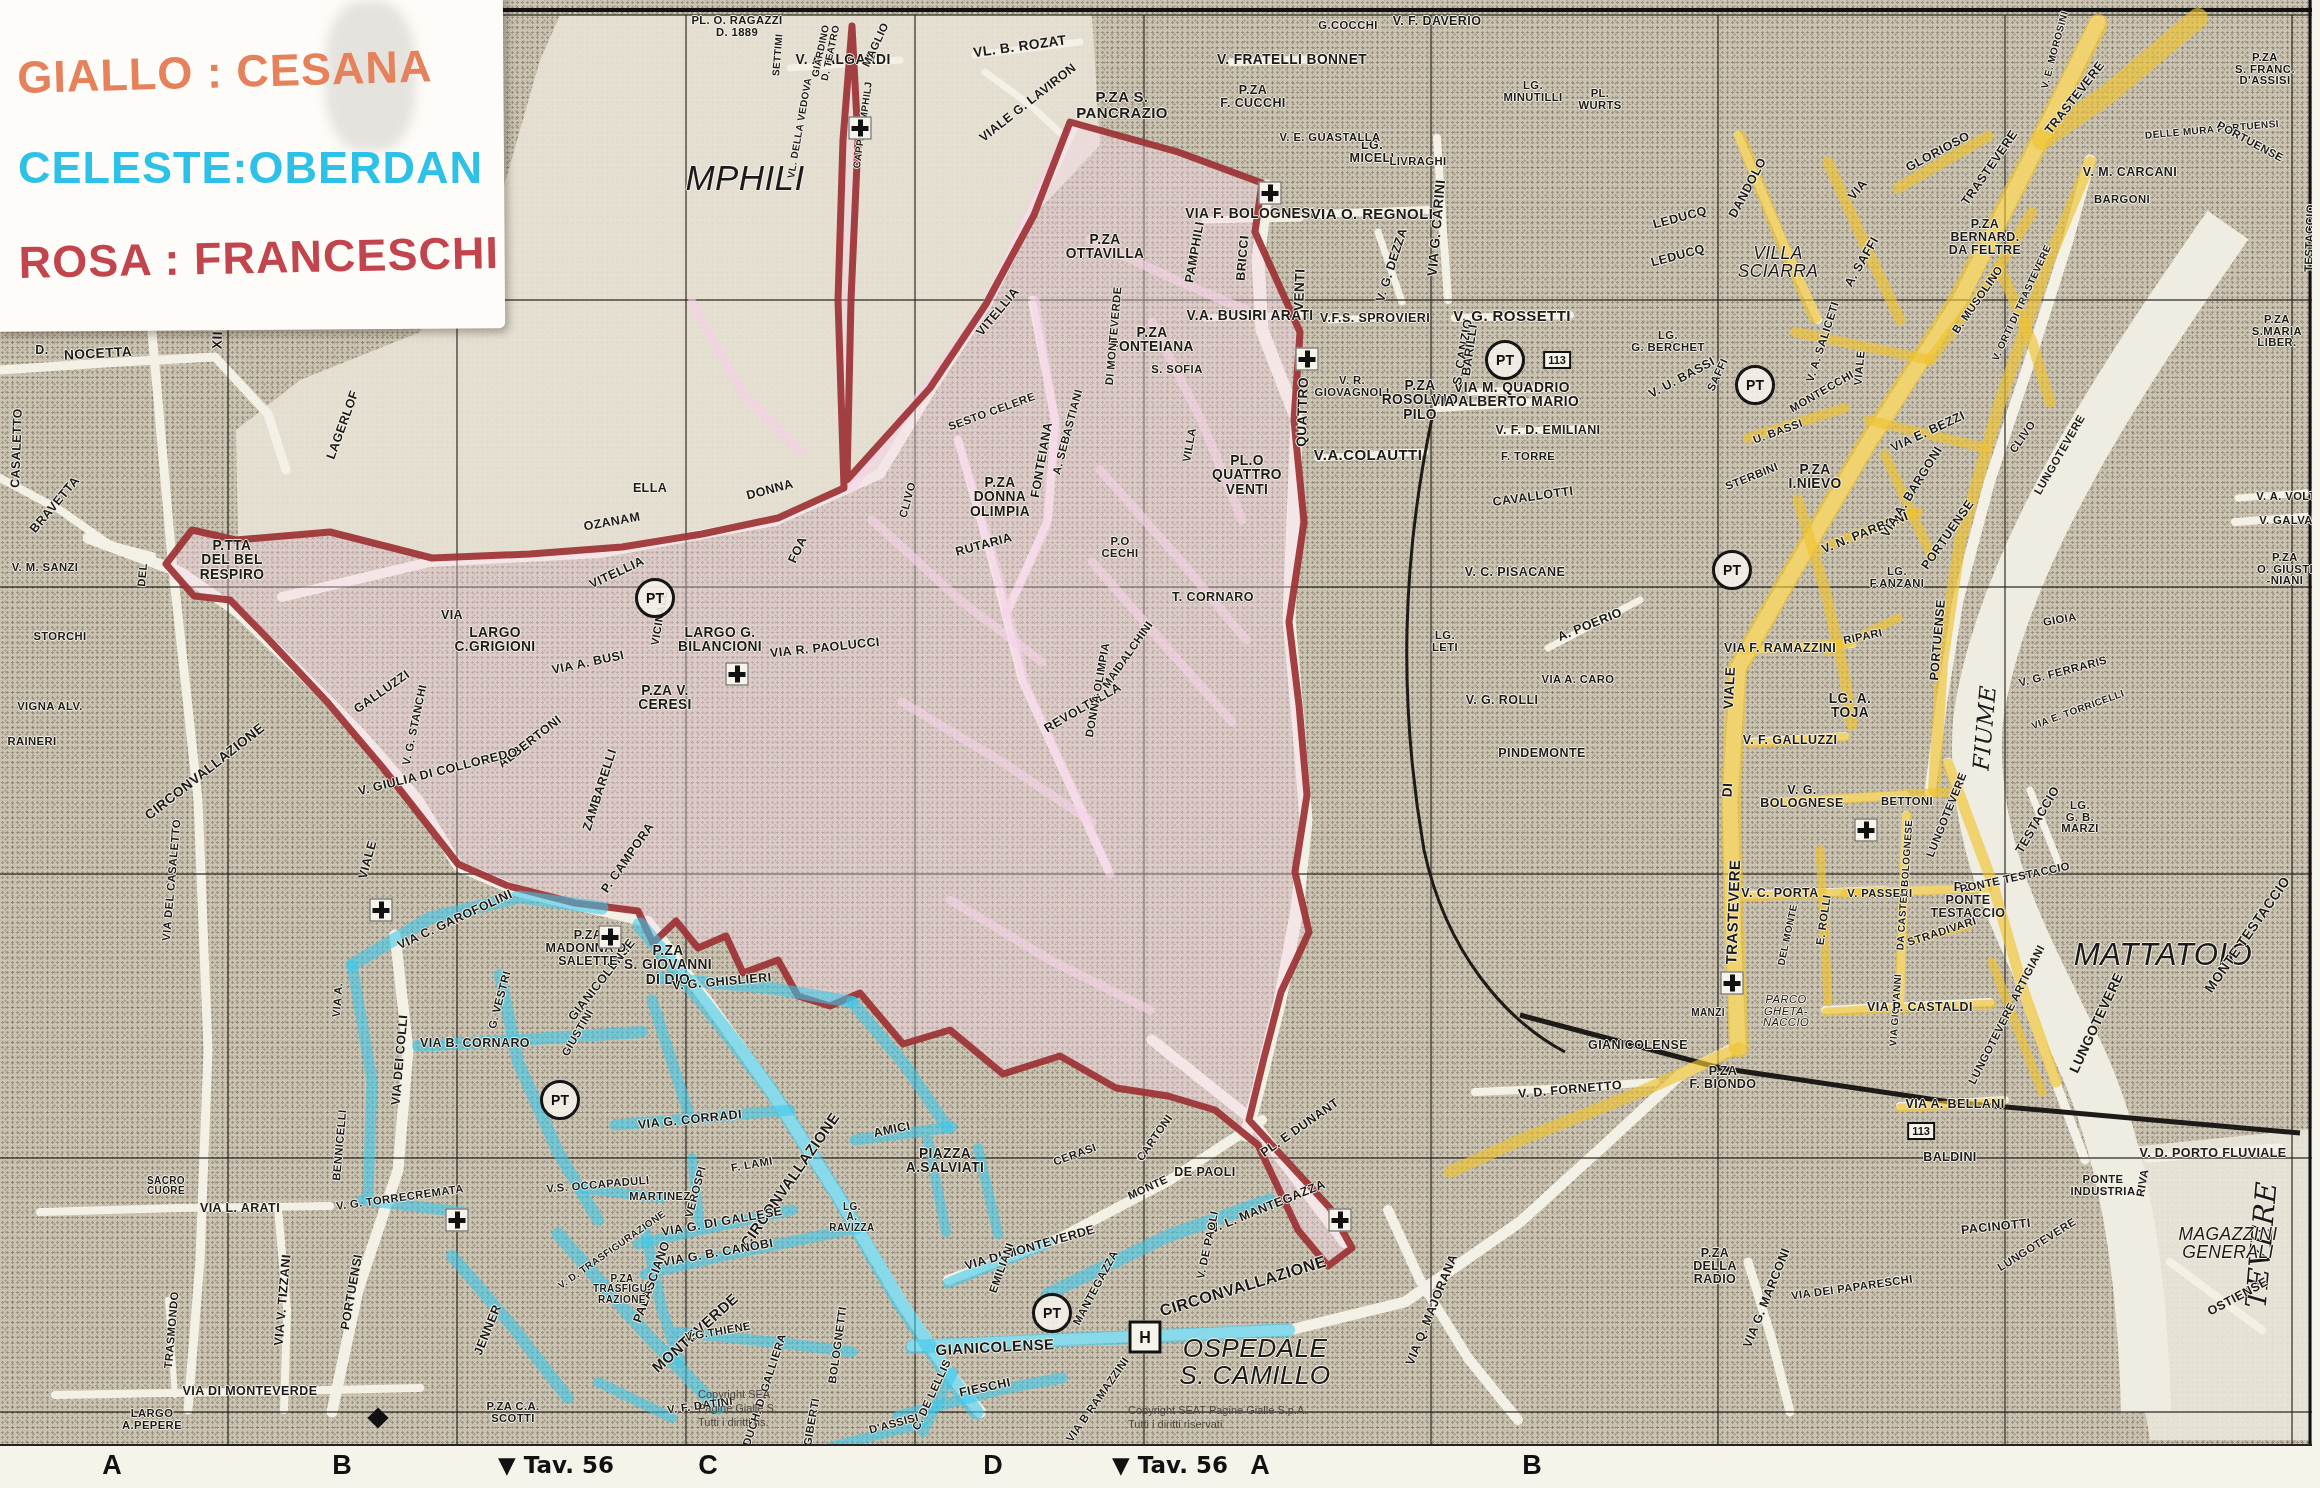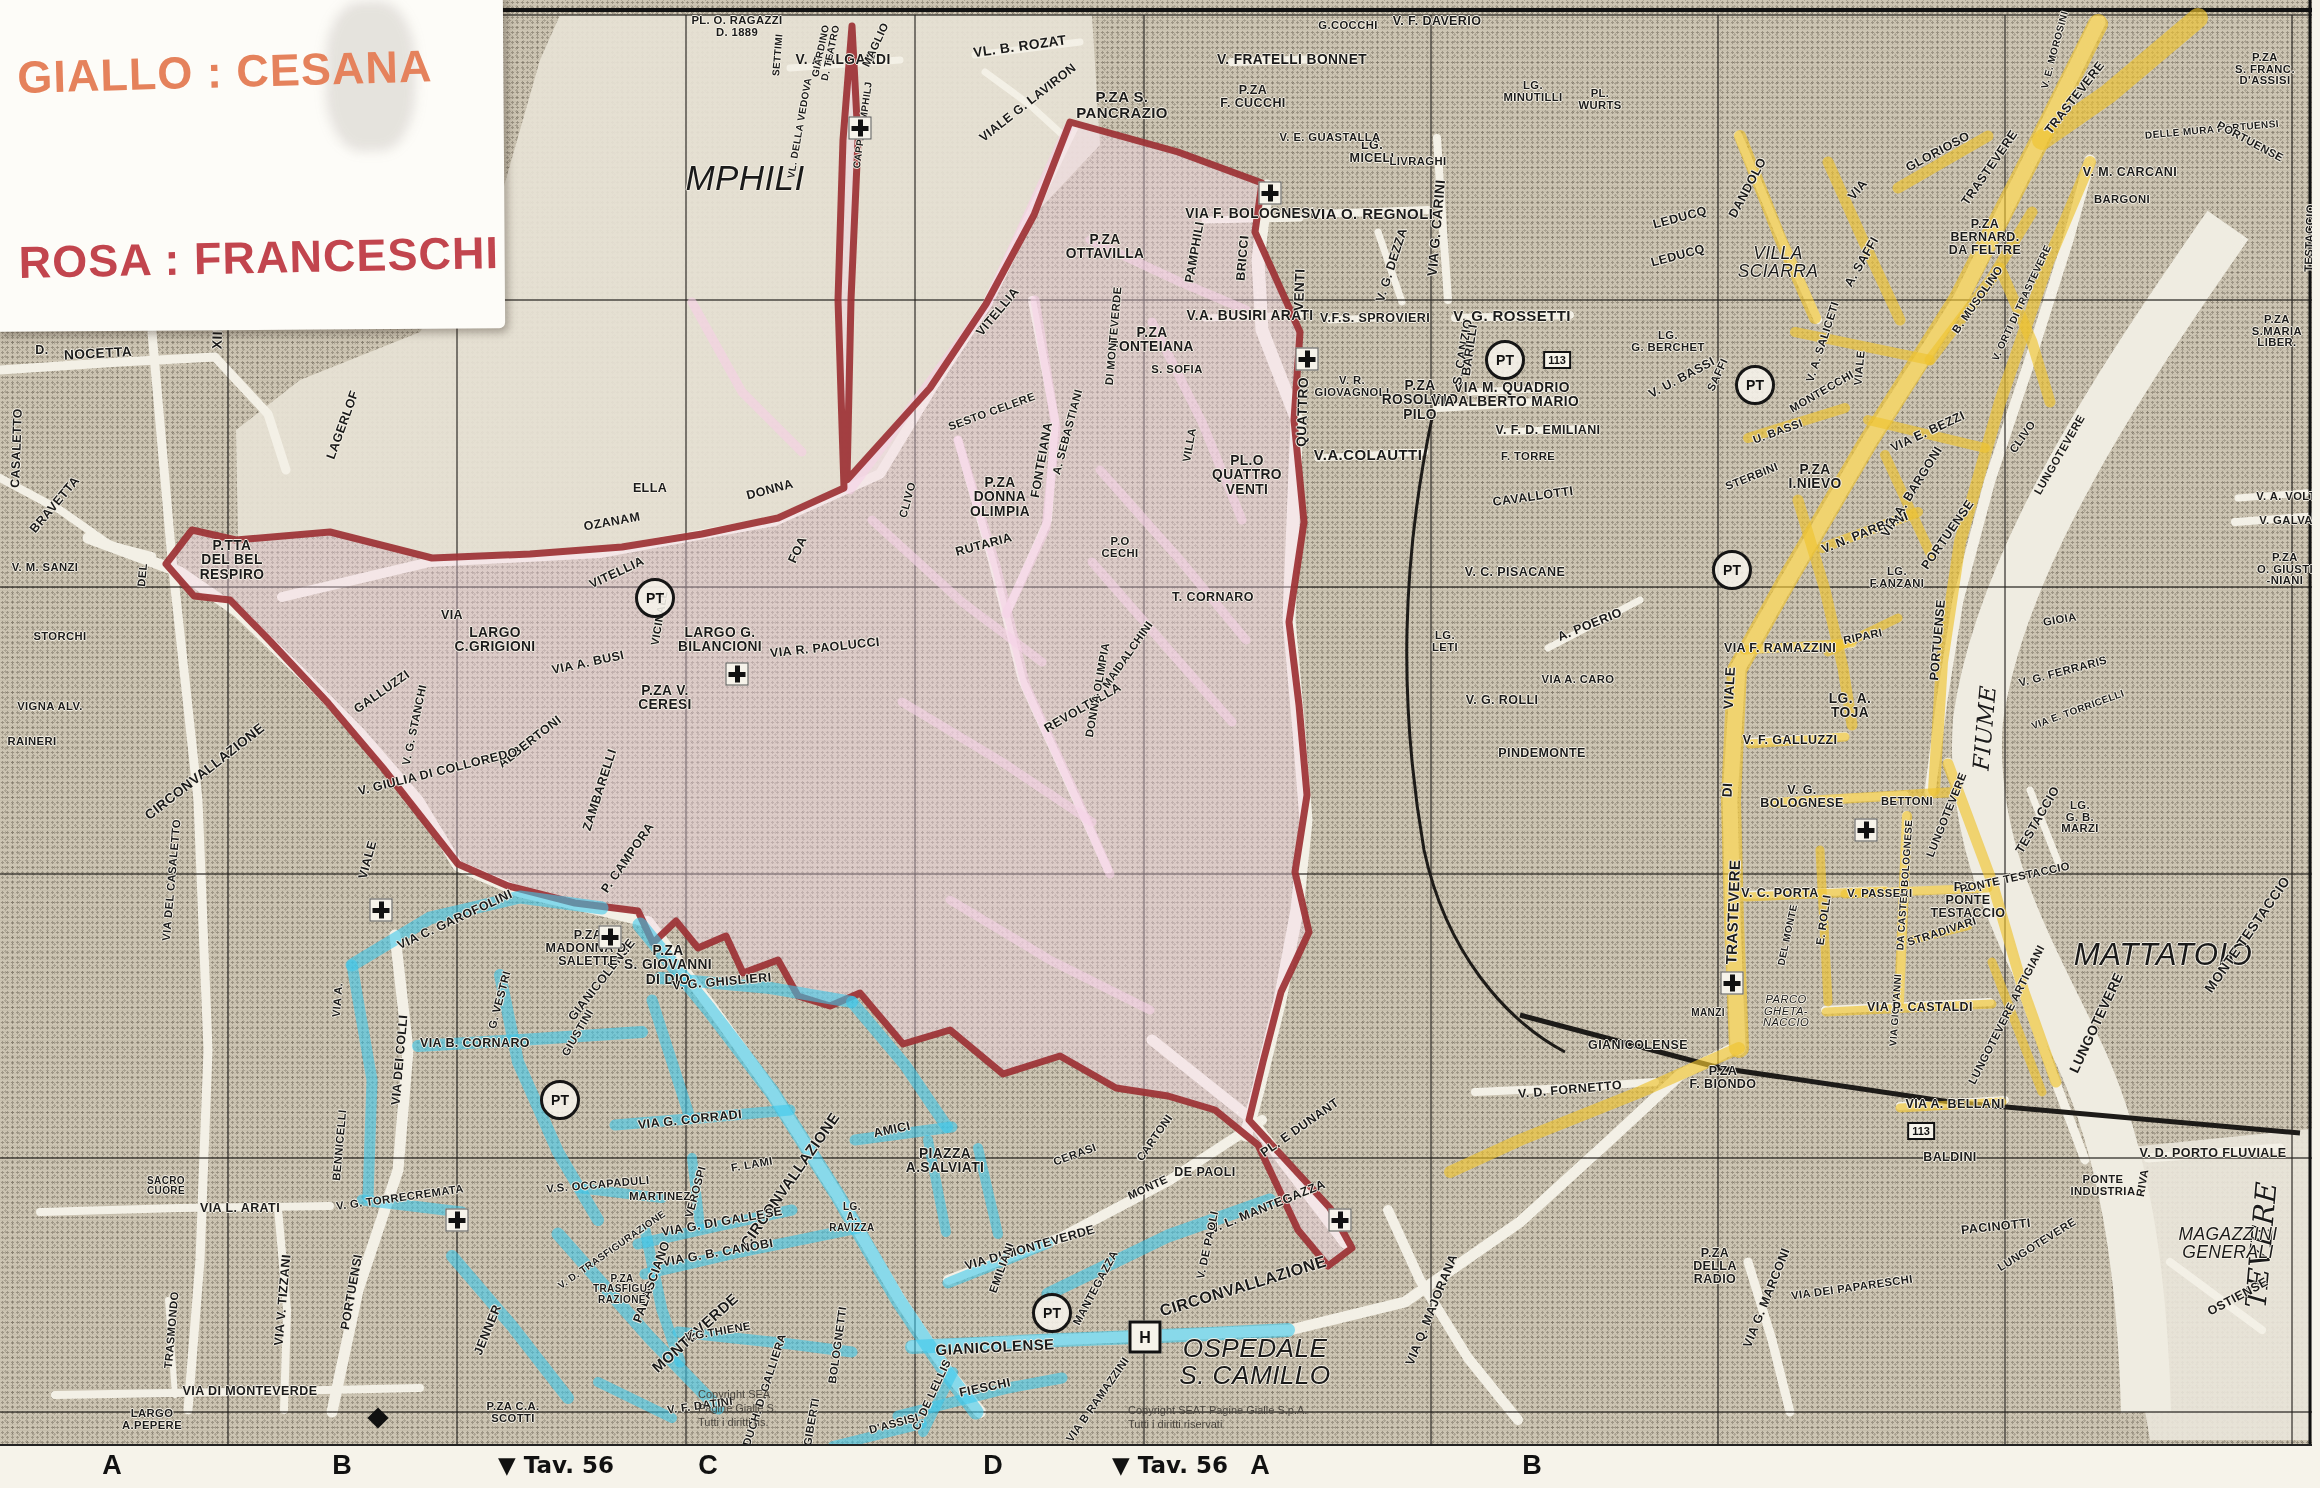--- a/index.html
+++ b/index.html
@@ -536,20 +536,21 @@
       <div class="gletter" style="left: 993px;">D</div>
       <div class="gletter" style="left: 1260px;">A</div>
       <div class="gletter" style="left: 1532px;">B</div>
       <div class="tav" style="left: 556px;">▼ Tav. 56</div>
       <div class="tav" style="left: 1170px;">▼ Tav. 56</div>
     </div>
   <div id="margin-right"></div>
   <div id="legend-card">
     <div id="legend-smudge"></div>
   <div class="legend-line" style="color: rgb(229, 130, 92); top: 52px; transform: rotate(-1.2deg);">GIALLO : CESANA</div>
+      <div class="legend-line" style="color: rgb(46, 193, 231); top: 148px; transform: rotate(0.4deg);">CELESTE:OBERDAN</div>
       <div class="legend-line" style="color: rgb(194, 69, 78); top: 238px; transform: rotate(-0.8deg);">ROSA : FRANCESCHI</div>
     </div>
 <div class="copy" style="left: 698px; top: 1388px;">Copyright SEA
 Pagine Gialle S.
 Tutti i diritti ris.</div>
     <div class="copy" style="left: 1128px; top: 1404px;">Copyright SEAT Pagine Gialle S.p.A.
 Tutti i diritti riservati</div>
   </div>
 
 </body></html>

